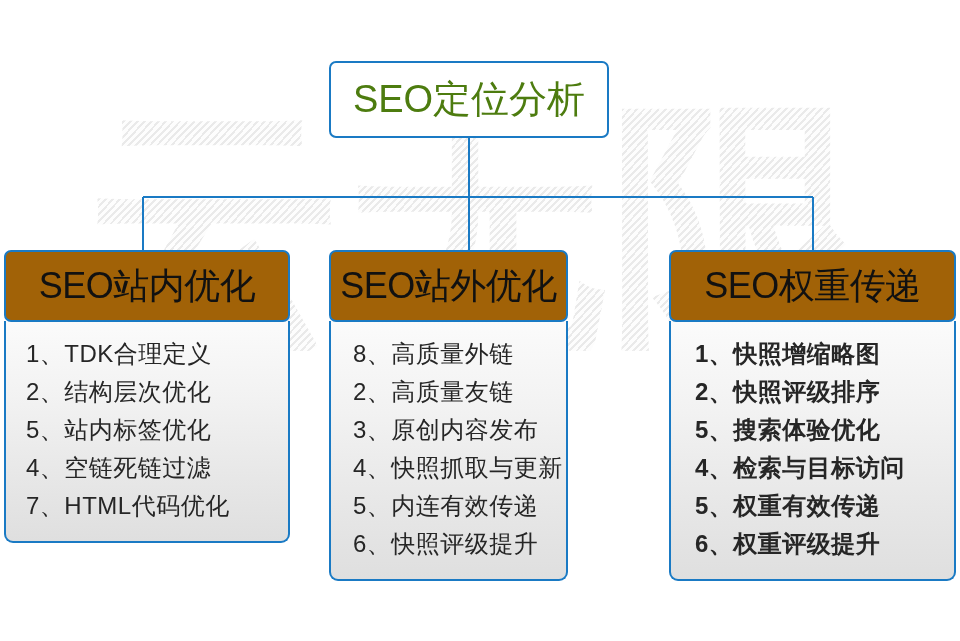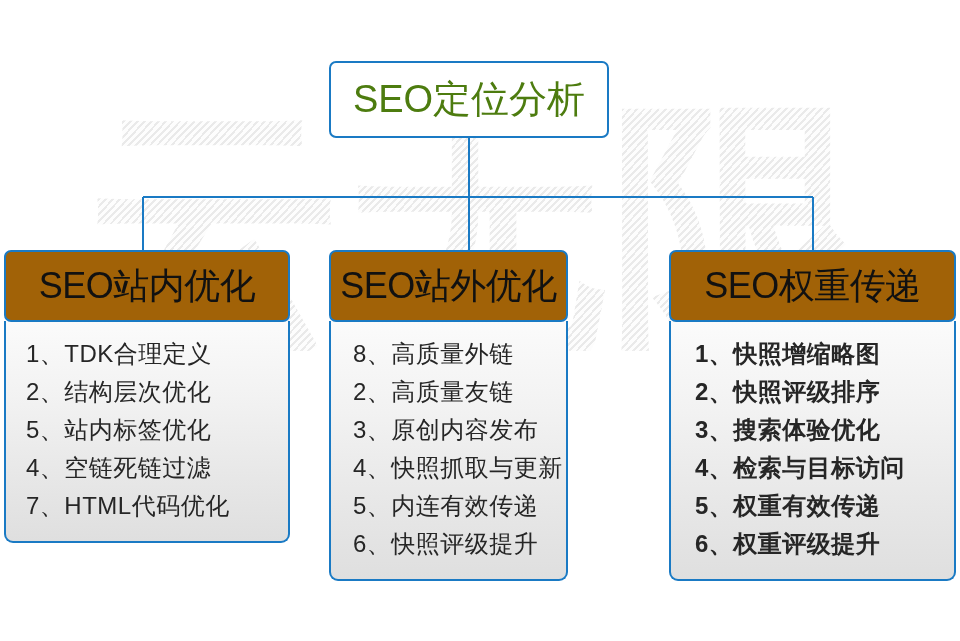--- a/index.html
+++ b/index.html
@@ -207,21 +207,21 @@
   </div>
 
   <div class="column" id="col-2">
     <div class="col-header">
       <span class="hdr-text">SEO权重传递</span>
     </div>
     <div class="col-body">
       <ol>
         <li>1、快照增缩略图</li>
         <li>2、快照评级排序</li>
-        <li>3、搜索体验优化</li>
+        <li>5、搜索体验优化</li>
         <li>4、检索与目标访问</li>
         <li>5、权重有效传递</li>
         <li>6、权重评级提升</li>
       </ol>
     </div>
   </div>
 
 </div>
 
 </body></html>

